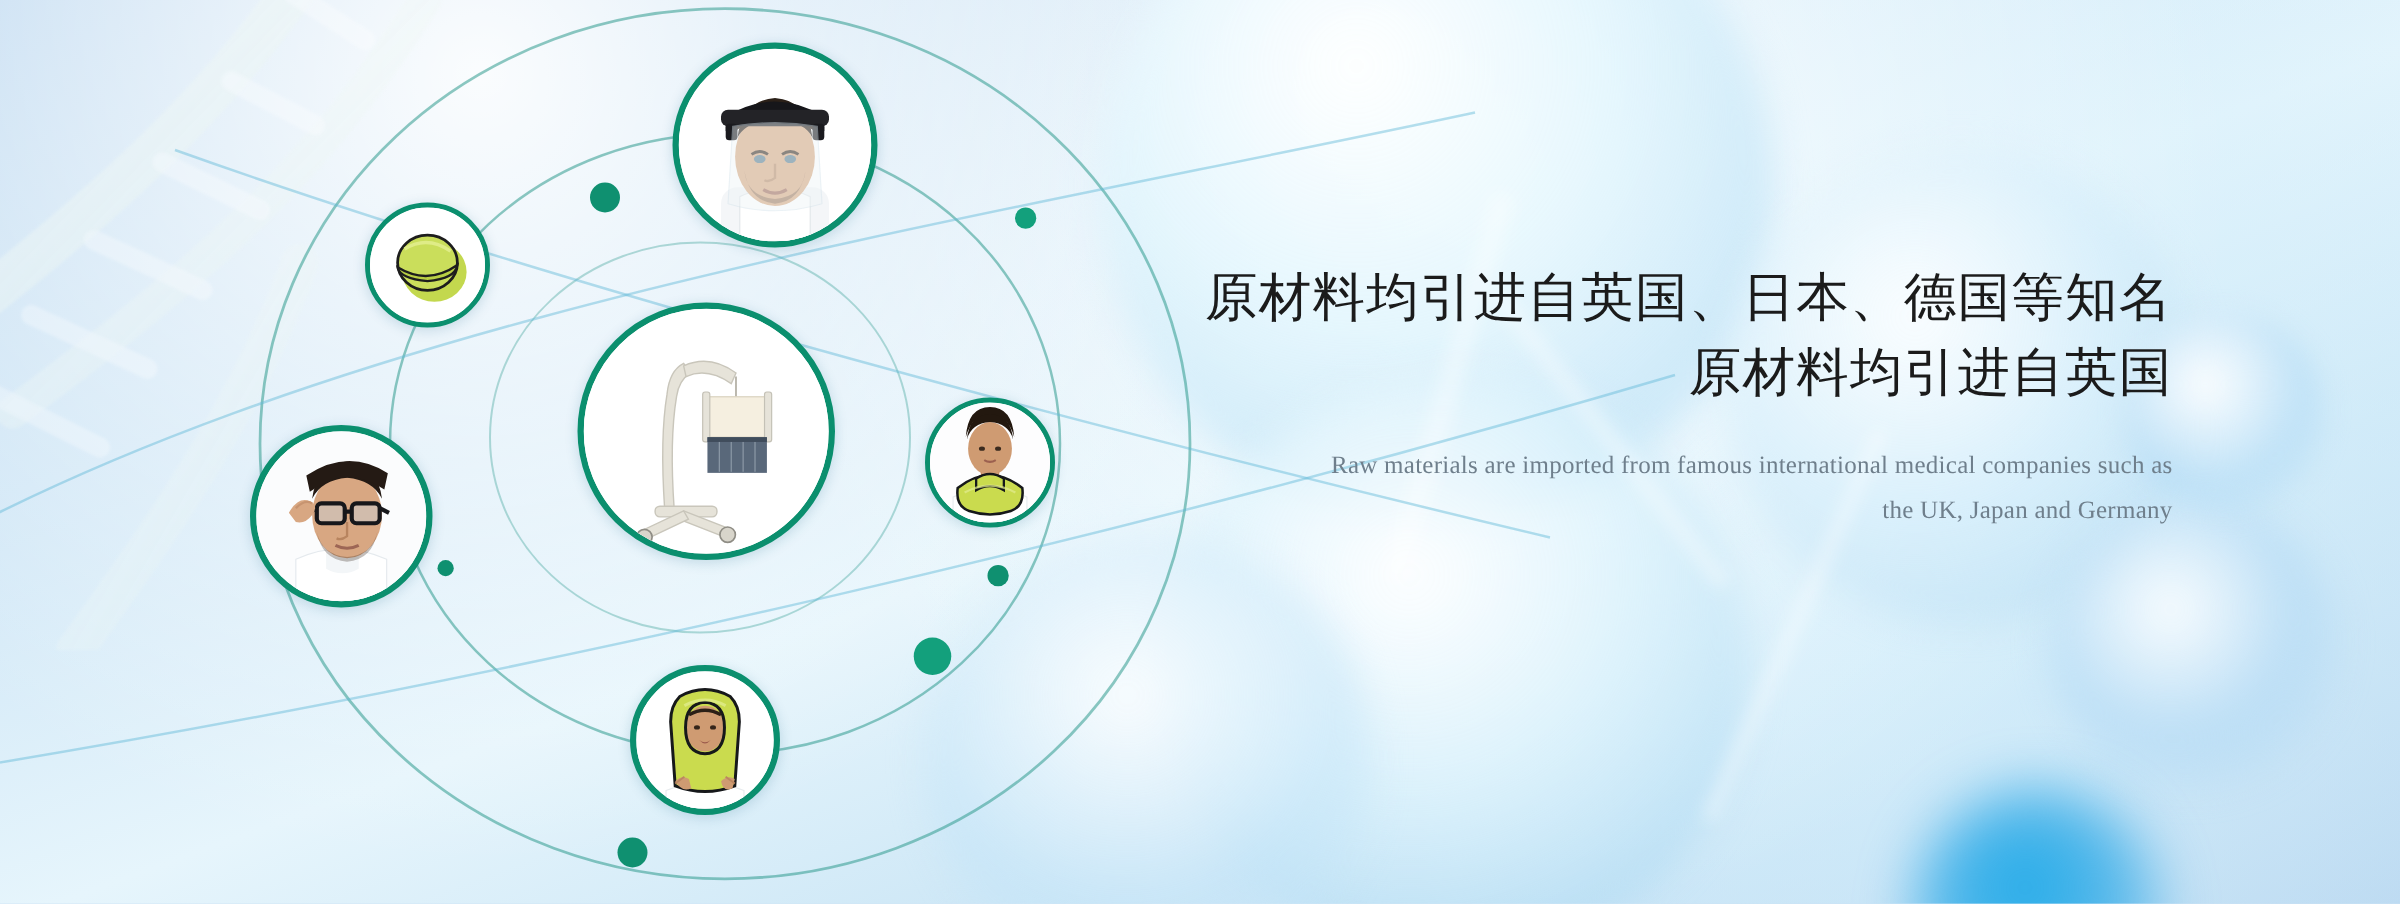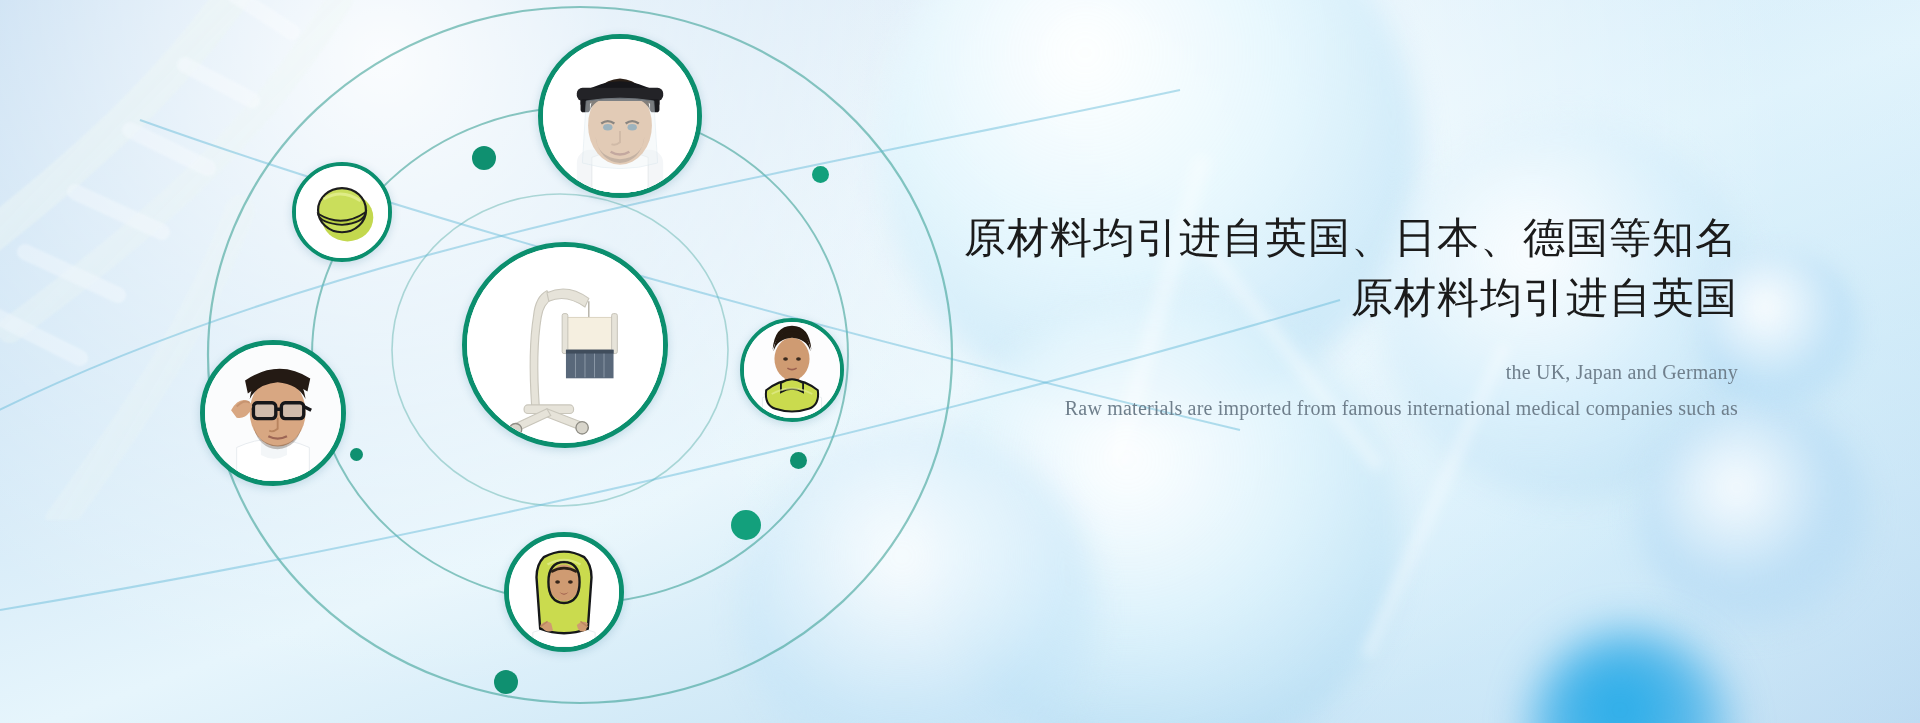--- a/index.html
+++ b/index.html
@@ -229,18 +229,18 @@
       <path d="M34 98 l8 -6" stroke="#bb8761" stroke-width="1.6" fill="none"></path>
       <path d="M86 98 l-8 -6" stroke="#bb8761" stroke-width="1.6" fill="none"></path>
       <path d="M42 30 q18 -10 36 0" stroke="#e2ed90" stroke-width="2.6" fill="none" opacity=".75"></path>
     </svg>
   </div>
 
   <div id="textblock">
     <div class="h1">原材料均引进自英国、日本、德国等知名</div>
     <div class="h1">原材料均引进自英国</div>
     <div class="sub">
+      <div>Raw materials are imported from famous international medical companies such as</div>
       <div>the UK, Japan and Germany</div>
-      <div>Raw materials are imported from famous international medical companies such as</div>
     </div>
   </div>
 
 </div>
 
 </body></html>

